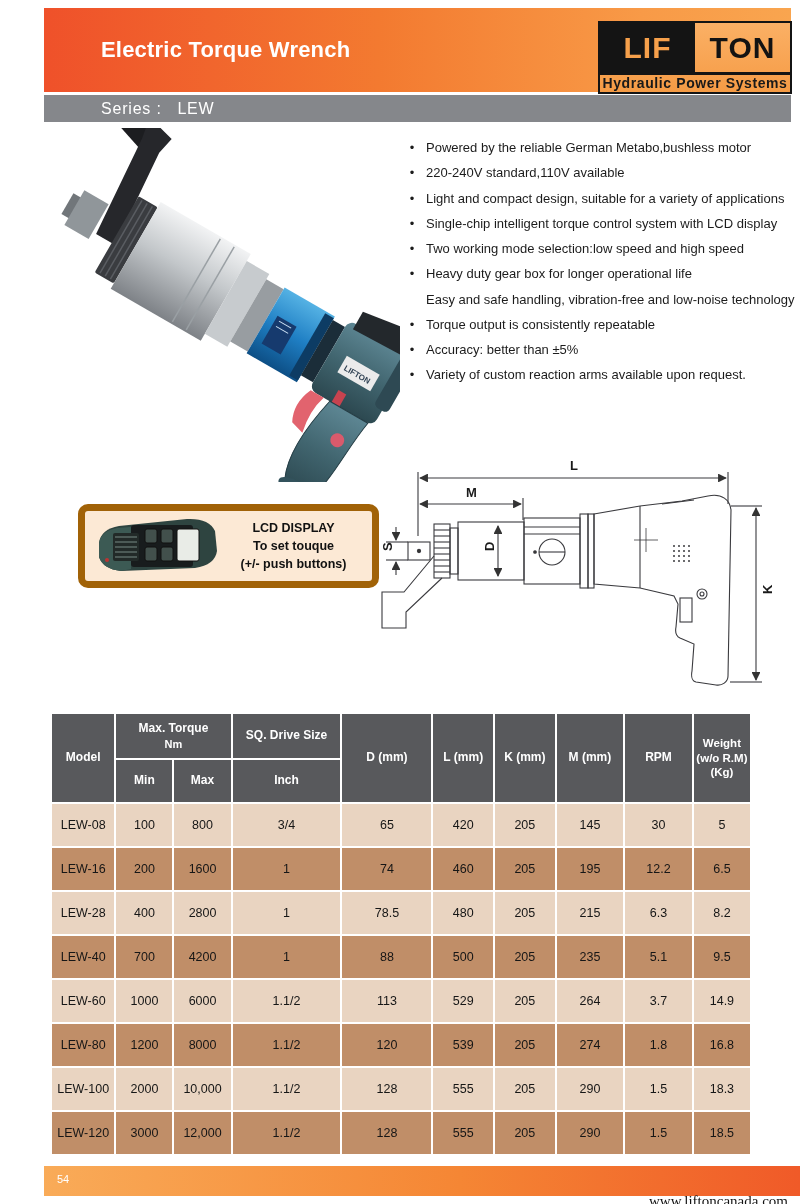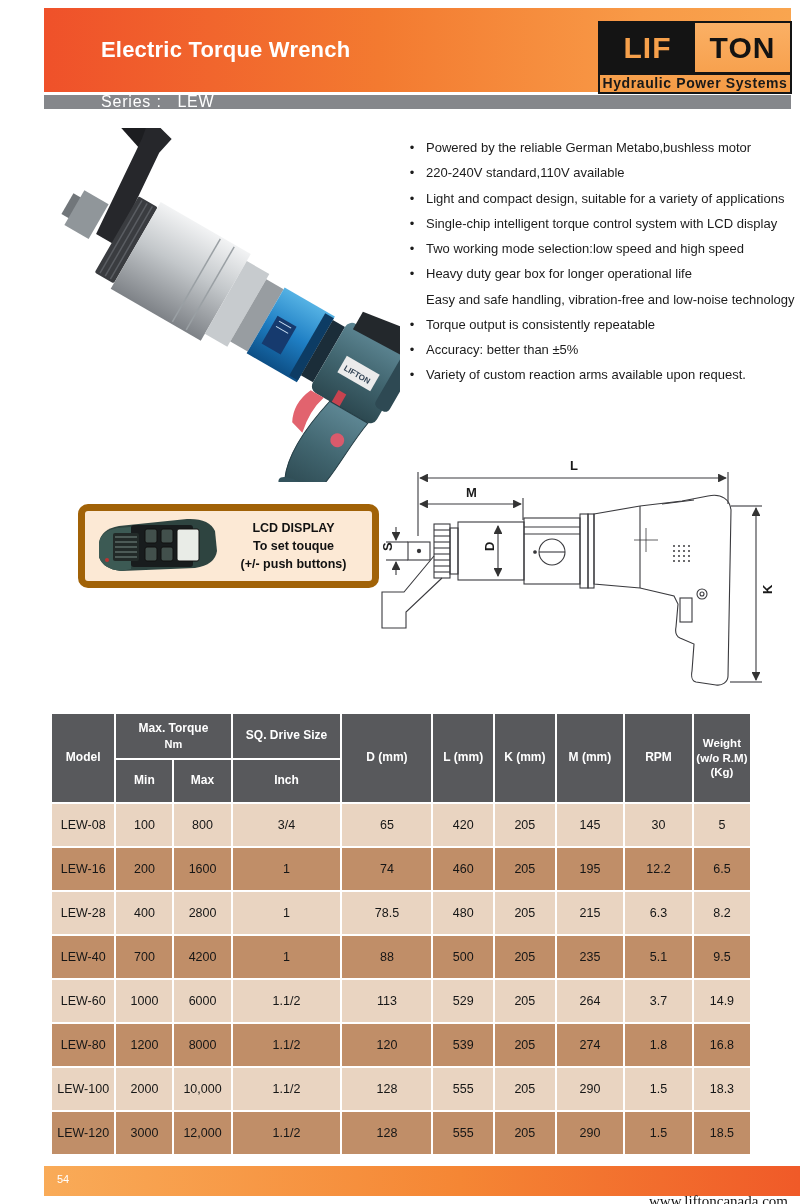--- a/index.html
+++ b/index.html
@@ -17,21 +17,21 @@
         display:flex;flex-direction:column;}
   .logo-letters{flex:1;display:flex;align-items:stretch;border-bottom:3px solid #141414;}
   .logo-lif{background:#141414;color:#f6a04b;width:50%;display:flex;align-items:center;
         justify-content:center;font-size:30px;font-weight:bold;letter-spacing:1px;}
   .logo-ton{flex:1;color:#131313;display:flex;align-items:center;justify-content:center;
         font-size:30px;font-weight:bold;letter-spacing:1px;}
   .logo-tagline{height:17px;font-size:14px;font-weight:bold;color:#191919;
         text-align:center;line-height:16px;letter-spacing:.6px;}
 
   
-  .series-bar{position:absolute;left:44px;top:95px;width:747px;height:14px;background:#85878b;
+  .series-bar{position:absolute;left:44px;top:95px;width:747px;height:27px;background:#85878b;
         display:flex;align-items:center;padding-left:57px;}
   .series-bar span{color:#fff;font-size:16px;letter-spacing:.8px;white-space:pre;}
 
   
   .photo{position:absolute;left:40px;top:128px;width:360px;height:354px;}
 
   
   .features{position:absolute;left:398px;top:140px;width:404px;margin:0;padding:0;list-style:none;}
   .features li{display:flex;margin-bottom:9px;font-size:13px;color:#1c1c1c;line-height:1.25;}
   .features .dot{width:28px;flex:0 0 28px;text-align:center;font-size:13px;}

